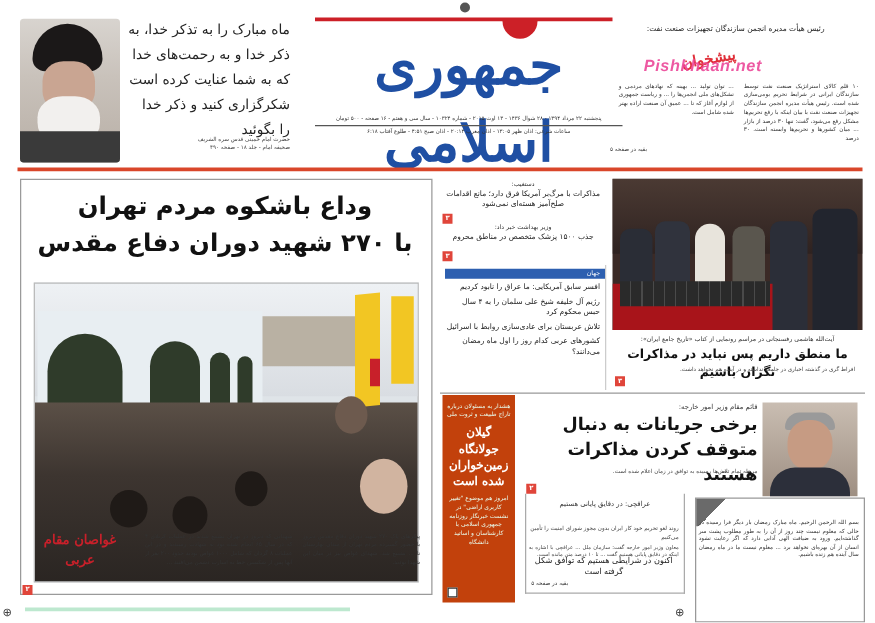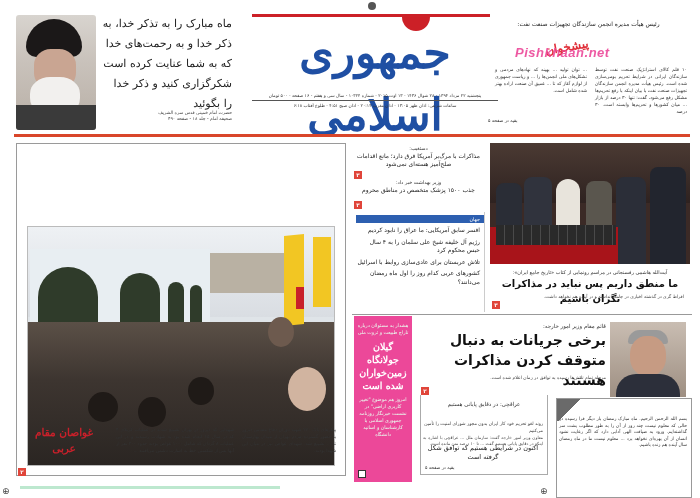--- a/index.html
+++ b/index.html
@@ -65,21 +65,21 @@
   .ps-photo { position: absolute; left: 2px; top: 0; width: 200px; height: 121px; background: #3b2a26; overflow: hidden; }
   .ps-bg { position: absolute; left: 0; top: 0; width: 200px; height: 60px; background: linear-gradient(180deg,#4b3a33,#2e2220); }
   .ps-table { position: absolute; left: 0; top: 84px; width: 128px; height: 37px; background: #a8141a; }
   .ps-books { position: absolute; left: 6px; top: 82px; width: 120px; height: 20px; background: repeating-linear-gradient(90deg,#2a2a2a 0 8px,#4a4a4a 8px 9px); }
   .ps-person { position: absolute; border-radius: 8px 8px 0 0; }
   .ps-kicker { position: absolute; right: 0; top: 126px; width: 204px; font-size: 5px; line-height: 7px; text-align: center; color: #333; }
   .ps-head { position: absolute; right: 0; top: 133px; width: 204px; font-size: 10px; line-height: 15px; text-align: center; font-weight: bold; color: #111; }
   .ps-sub { position: absolute; right: 8px; top: 150px; width: 190px; font-size: 4.5px; line-height: 7px; text-align: right; color: #444; }
 
   
-  .green-box { left: 354px; top: 316px; width: 58px; height: 166px; background: #ec4899; color: #fff; text-align: center; }
+  .green-box { left: 354px; top: 316px; width: 58px; height: 166px; background: #c2410c; color: #fff; text-align: center; }
   .gb-small { font-size: 4.8px; line-height: 7px; color: #e9fff0; }
   .gb-big { font-size: 9.5px; line-height: 13px; font-weight: bold; color: #fff; font-family: "DejaVu Serif", serif; }
   .gb-qr { position: absolute; left: 4px; bottom: 4px; width: 8px; height: 8px; background: #fff; border: 1px solid #333; }
 
   
   .ar-box { left: 418px; top: 322px; width: 268px; height: 70px; }
   .ar-kicker { position: absolute; right: 80px; top: 0; width: 180px; font-size: 5.5px; line-height: 8px; text-align: right; color: #333; }
   .ar-head { position: absolute; right: 80px; top: 8px; width: 190px; font-size: 14px; line-height: 20px; text-align: right; font-weight: bold; color: #111; }
   .ar-sub { position: absolute; right: 80px; top: 52px; width: 190px; font-size: 4.5px; line-height: 7px; text-align: right; color: #444; }
   .ar-photo { position: absolute; right: 0; top: 0; width: 76px; height: 75px; background: linear-gradient(180deg,#c9bdb2,#9e8f82); overflow: hidden; }
@@ -135,20 +135,24 @@
   <div class="tr-col" style="right:4px;">۱۰ قلم کالای استراتژیک صنعت نفت توسط سازندگان ایرانی در شرایط تحریم بومی‌سازی شده است. رئیس هیأت مدیره انجمن سازندگان تجهیزات صنعت نفت با بیان اینکه با رفع تحریم‌ها مشکل رفع می‌شود، گفت: تنها ۳۰ درصد از بازار ... میان کشورها و تحریم‌ها وابسته است. ۳۰ درصد</div>
   <div class="tr-col" style="right:104px;">... توان تولید ... بهینه که نهادهای مردمی و تشکل‌های ملی انجمن‌ها را ... و ریاست جمهوری از لوازم آغاز که تا ... عمیق آن صنعت اراده بهتر شده شامل است.</div>
   <div class="tr-more">بقیه در صفحه ۵</div>
 </div>
 <div class="abs watermark-fa">پیشخوان</div>
 <div class="abs watermark">Pishkhaan.net</div>
 
 <div class="abs red-rule"></div>
 
 <div class="abs lead-box">
+  <div class="lead-head">
+    <div>وداع باشکوه مردم تهران</div>
+    <div>با ۲۷۰ شهید دوران دفاع مقدس</div>
+  </div>
   <div class="lead-photo">
     <div class="lp-sky"></div>
     <div class="lp-building"></div>
     <div class="lp-arch-wall"></div>
     <div class="lp-arch" style="left:10px;width:60px;"></div>
     <div class="lp-arch" style="left:92px;width:40px;top:46px;"></div>
     <div class="lp-arch" style="left:140px;width:16px;top:55px;height:55px;"></div>
     <div class="lp-arch" style="left:162px;width:12px;top:58px;height:50px;"></div>
     <div class="lp-crowd"></div>
     <div class="lp-flag" style="left:256px;top:8px;width:20px;height:90px;transform:skewY(-6deg);"></div>

